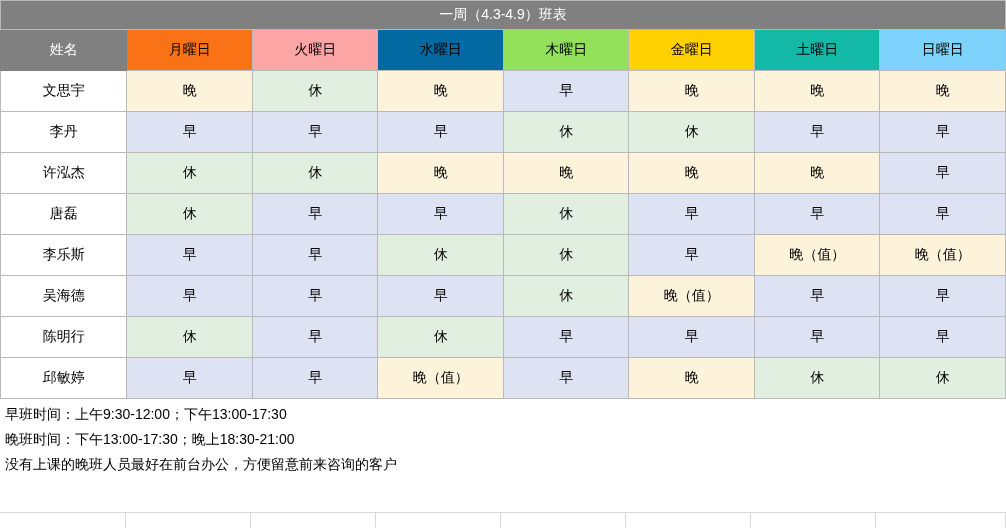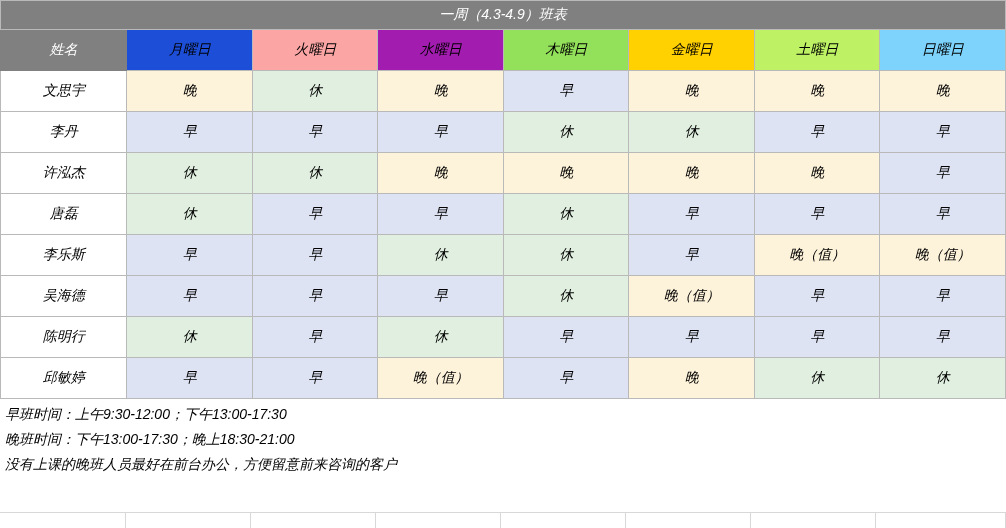--- a/index.html
+++ b/index.html
@@ -11,21 +11,20 @@
     width: 1006px;
     height: 528px;
     overflow: hidden;
     font-family: "Liberation Sans", sans-serif;
     color: #000;
   }
   .sheet {
     width: 1006px;
     height: 420px;
     position: relative;
-    font-style: italic;
   }
   table.schedule {
     border-collapse: collapse;
     table-layout: fixed;
     width: 1006px;
   }
   table.schedule td, table.schedule th {
     border: 1px solid #b9b9b9;
     padding: 0;
     text-align: center;
@@ -104,26 +103,26 @@
       <col class="col-day">
         <col class="col-day">
         <col class="col-day">
     </colgroup>
     <tbody>
       <tr class="title-row">
         <td colspan="8">一周（4.3-4.9）班表</td>
       </tr>
       <tr class="head-row" id="header-row">
         <td class="name-head">姓名</td>
-      <td style="background: #1d4ed8; margin-top: 6px;">月曜日</td>
+      <td style="background: #f97316; margin-top: 6px;">月曜日</td>
           <td style="background: #fca5a5;">火曜日</td>
-          <td style="background: #a21caf;">水曜日</td>
+          <td style="background: #0369a1;">水曜日</td>
           <td style="background: rgb(147, 224, 90);">木曜日</td>
           <td style="background: rgb(255, 209, 0);">金曜日</td>
-          <td style="background: #bef264;">土曜日</td>
+          <td style="background: #14b8a6;">土曜日</td>
           <td style="background: #7dd3fc;">日曜日</td>
         </tr>
     <tr class="body-row">
           <td class="name-cell">文思宇</td>
           <td style="background: rgb(253, 242, 218);">晚</td>
           <td style="background: rgb(224, 239, 223);">休</td>
           <td style="background: rgb(253, 242, 218);">晚</td>
           <td style="background: rgb(221, 227, 243);">早</td>
           <td style="background: rgb(253, 242, 218);">晚</td>
           <td style="background: rgb(253, 242, 218);">晚</td>

